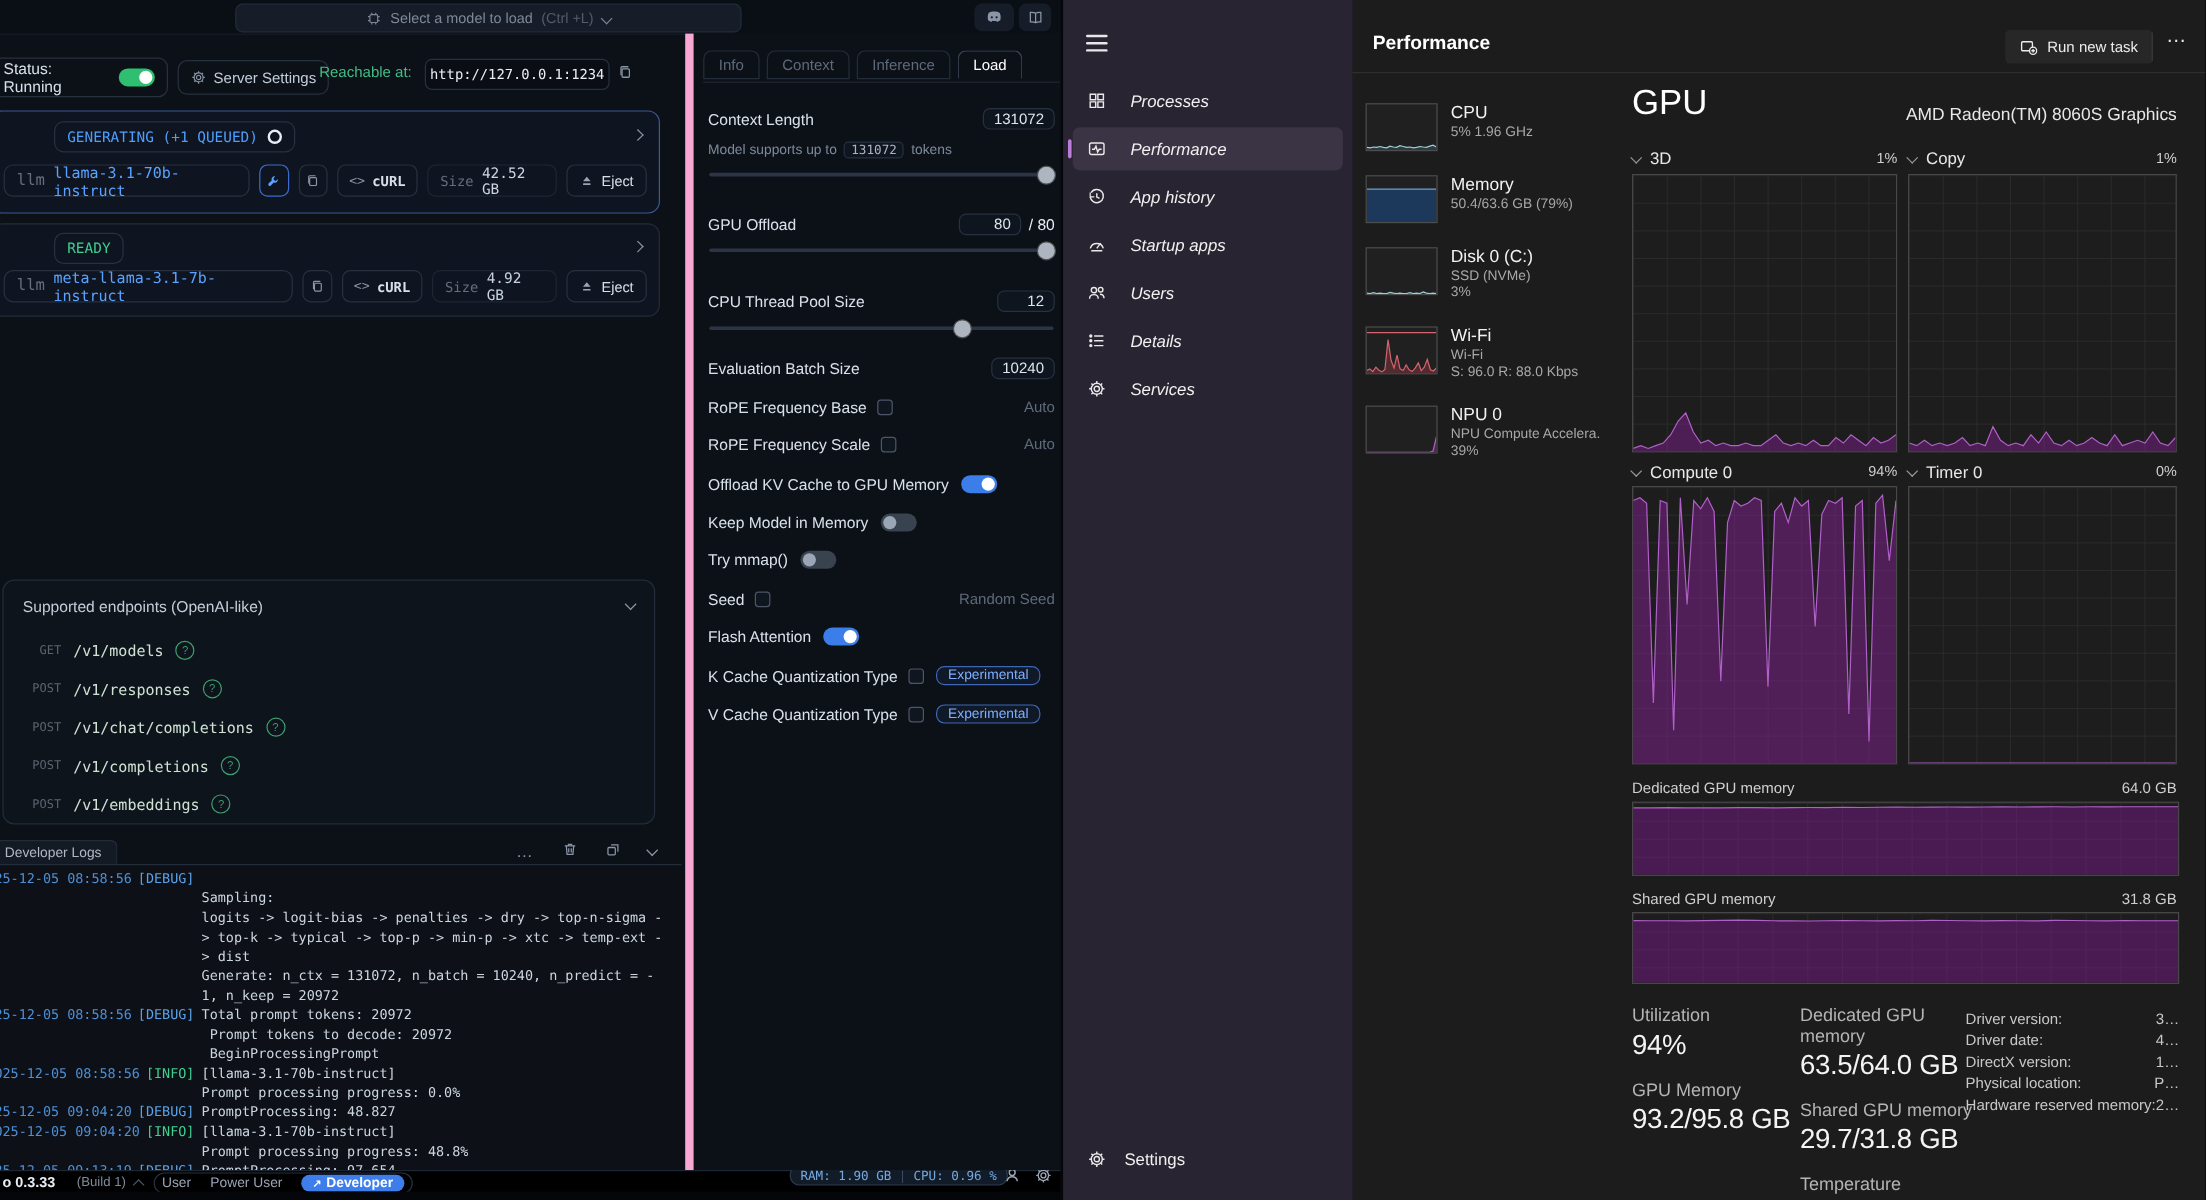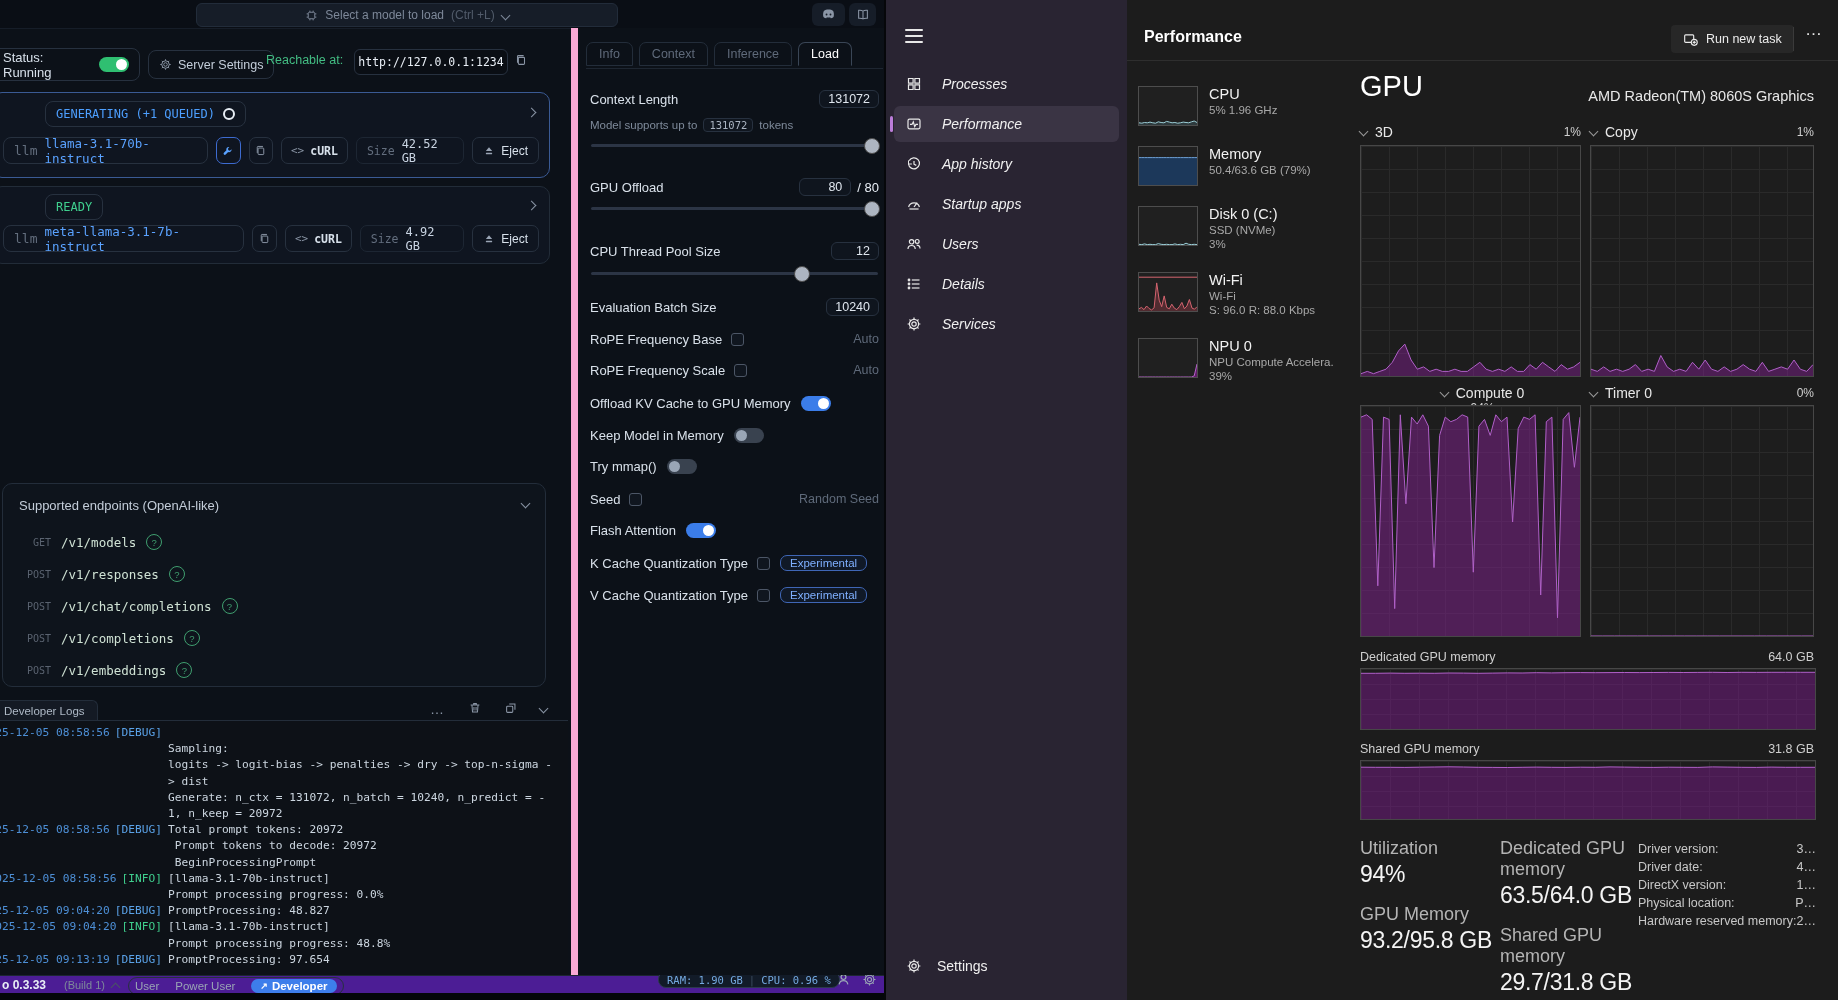--- a/index.html
+++ b/index.html
@@ -74,21 +74,21 @@
   .logicons{position:absolute;top:701px;display:flex;align-items:center;color:#8a95a5;}
   .logarea{position:absolute;left:0;top:720px;width:568px;height:255px;background:#0d1117;border-top:1px solid #232d3a;
     overflow:hidden;padding-top:4px;box-sizing:border-box;}
   .logline{display:flex;font-family:"DejaVu Sans Mono",monospace;font-size:11.2px;line-height:16.2px;white-space:pre;}
   .ltt{flex:0 0 162px;display:flex;justify-content:flex-end;gap:5px;overflow:hidden;}
   .ltime{color:#4d8fd6;}
   .ltag.d{color:#5aa2e8;}
   .ltag.i{color:#3fcf8e;}
   .lmsg{margin-left:6px;color:#ccd6e0;}
   
-  .sbar{position:absolute;left:0;top:975px;width:884px;height:18px;background:#4c1d95;border-top:1px solid #1d2633;}
+  .sbar{position:absolute;left:0;top:975px;width:884px;height:18px;background:#000000;border-top:1px solid #1d2633;}
   .ver{position:absolute;left:2px;top:2px;font-size:12px;font-weight:bold;color:#e8eef5;}
   .build{position:absolute;left:64px;top:3px;font-size:11px;color:#7e8a9a;}
   .vercar{position:absolute;left:112px;top:8px;color:#4a5562;}
   .segs{position:absolute;left:128px;top:1px;height:16px;border:1px solid #27313f;border-radius:9px;display:flex;align-items:center;gap:16px;padding:0 6px;}
   .seg{font-size:11.5px;color:#9aa5b5;}
   .seg.pill{background:#3d7eeb;color:#fff;border-radius:8px;height:14px;display:flex;align-items:center;gap:4px;padding:0 9px;font-weight:bold;}
   .rampill{position:absolute;left:658px;top:-5px;height:15px;border:1px solid #2c3a4d;background:#121b28;border-radius:8px;
     display:flex;align-items:center;gap:6px;padding:0 8px;font-family:"DejaVu Sans Mono",monospace;font-size:10.5px;color:#74a9e0;}
   .rampill .sep{color:#3c4c60;}
   .sb-ic{position:absolute;top:-4px;color:#9aa5b5;}
@@ -145,21 +145,21 @@
   .clname{display:flex;align-items:center;gap:8px;font-size:14px;color:#e8e8e8;}
   .clname .ch{color:#9a9a9a;margin-top:-2px;}
   .clpct{font-size:12px;color:#d0d0d0;}
   .bigchart{position:absolute;border:1px solid #474747;background:#1d1d1d;box-sizing:border-box;overflow:hidden;
     background-image:linear-gradient(to right,#2a2a2a 1px,transparent 1px),linear-gradient(to bottom,#2a2a2a 1px,transparent 1px);
     background-size:28px 23px;}
   .stripchart{position:absolute;left:0;right:0;border:1px solid #474747;background:#1d1d1d;box-sizing:border-box;overflow:hidden;
     background-image:linear-gradient(to right,#2a2a2a 1px,transparent 1px),linear-gradient(to bottom,#2a2a2a 1px,transparent 1px);
     background-size:29px 15px;}
   .memlbl{position:absolute;left:0;right:2px;display:flex;justify-content:space-between;font-size:12.5px;color:#cfcfcf;}
-  .stat-l{font-size:18px;color:#b4b4b4;}
+  .stat-l{font-size:15px;color:#b4b4b4;}
   .stat-v{font-size:23px;font-weight:300;color:#f4f4f4;letter-spacing:-0.3px;margin-top:2px;}
   .scol{position:absolute;top:838px;}
   .sgrp{margin-bottom:16px;}
   .details{position:absolute;left:278px;right:0;top:840px;}
   .drow{display:flex;justify-content:space-between;font-size:12.5px;color:#c8c8c8;line-height:18px;}
   svg{display:block;}
 </style>
 </head>
 <body>
 
@@ -340,20 +340,21 @@
           <path d="M6 3.5h6.5V10"></path>
         </svg>
       </span>
     <span class="logicons" style="left:540px;top:705px;">
         <span class="ch down"></span>
       </span>
     <div class="logarea" id="log-list">
         <div class="logline"><span class="ltt"><span class="ltime">025-12-05 08:58:56</span><span class="ltag d">[DEBUG]</span></span><span class="lmsg"></span></div>
         <div class="logline"><span class="ltt"><span class="ltime"></span><span class="ltag "></span></span><span class="lmsg">Sampling:</span></div>
         <div class="logline"><span class="ltt"><span class="ltime"></span><span class="ltag "></span></span><span class="lmsg">logits -&gt; logit-bias -&gt; penalties -&gt; dry -&gt; top-n-sigma -</span></div>
+        <div class="logline"><span class="ltt"><span class="ltime"></span><span class="ltag "></span></span><span class="lmsg">&gt; top-k -&gt; typical -&gt; top-p -&gt; min-p -&gt; xtc -&gt; temp-ext -</span></div>
         <div class="logline"><span class="ltt"><span class="ltime"></span><span class="ltag "></span></span><span class="lmsg">&gt; dist</span></div>
         <div class="logline"><span class="ltt"><span class="ltime"></span><span class="ltag "></span></span><span class="lmsg">Generate: n_ctx = 131072, n_batch = 10240, n_predict = -</span></div>
         <div class="logline"><span class="ltt"><span class="ltime"></span><span class="ltag "></span></span><span class="lmsg">1, n_keep = 20972</span></div>
         <div class="logline"><span class="ltt"><span class="ltime">025-12-05 08:58:56</span><span class="ltag d">[DEBUG]</span></span><span class="lmsg">Total prompt tokens: 20972</span></div>
         <div class="logline"><span class="ltt"><span class="ltime"></span><span class="ltag "></span></span><span class="lmsg"> Prompt tokens to decode: 20972</span></div>
         <div class="logline"><span class="ltt"><span class="ltime"></span><span class="ltag "></span></span><span class="lmsg"> BeginProcessingPrompt</span></div>
         <div class="logline"><span class="ltt"><span class="ltime">025-12-05 08:58:56</span><span class="ltag i">[INFO]</span></span><span class="lmsg">[llama-3.1-70b-instruct]</span></div>
         <div class="logline"><span class="ltt"><span class="ltime"></span><span class="ltag "></span></span><span class="lmsg">Prompt processing progress: 0.0%</span></div>
         <div class="logline"><span class="ltt"><span class="ltime">025-12-05 09:04:20</span><span class="ltag d">[DEBUG]</span></span><span class="lmsg">PromptProcessing: 48.827</span></div>
         <div class="logline"><span class="ltt"><span class="ltime">025-12-05 09:04:20</span><span class="ltag i">[INFO]</span></span><span class="lmsg">[llama-3.1-70b-instruct]</span></div>
@@ -691,21 +692,21 @@
               <polyline points="0.0,227.7 6.3,225.4 12.5,227.7 18.8,225.4 25.0,223.2 31.3,216.3 37.5,204.9 43.8,198.1 50.1,214.0 56.3,223.2 62.6,220.9 68.8,225.4 75.1,223.2 81.3,225.4 87.6,225.4 93.9,223.2 100.1,225.4 106.4,225.4 112.6,220.9 118.9,216.3 125.1,223.2 131.4,225.4 137.7,223.2 143.9,225.4 150.2,220.9 156.4,225.4 162.7,225.4 168.9,218.6 175.2,223.2 181.5,216.3 187.7,220.9 194.0,225.4 200.2,218.6 206.5,223.2 212.7,220.9 219.0,216.3" fill="none" stroke="#b060c8" stroke-width="1"></polyline>
             </svg>
           </div>
         <div class="bigchart" style="left:230px;top:145px;width:224px;height:232px;">
             <svg width="222" height="230" style="position:absolute;left:0;top:0;">
               <polygon points="0,230 0.0,223.2 6.3,225.4 12.7,220.9 19.0,225.4 25.4,223.2 31.7,225.4 38.1,223.2 44.4,218.6 50.7,225.4 57.1,223.2 63.4,225.4 69.8,209.5 76.1,220.9 82.5,225.4 88.8,223.2 95.1,225.4 101.5,216.3 107.8,223.2 114.2,214.0 120.5,223.2 126.9,225.4 133.2,220.9 139.5,225.4 145.9,223.2 152.2,218.6 158.6,223.2 164.9,225.4 171.3,216.3 177.6,225.4 183.9,223.2 190.3,220.9 196.6,223.2 203.0,214.0 209.3,223.2 215.7,225.4 222.0,218.6 222,230" fill="rgba(136,33,150,0.45)" stroke="none"></polygon>
               <polyline points="0.0,223.2 6.3,225.4 12.7,220.9 19.0,225.4 25.4,223.2 31.7,225.4 38.1,223.2 44.4,218.6 50.7,225.4 57.1,223.2 63.4,225.4 69.8,209.5 76.1,220.9 82.5,225.4 88.8,223.2 95.1,225.4 101.5,216.3 107.8,223.2 114.2,214.0 120.5,223.2 126.9,225.4 133.2,220.9 139.5,225.4 145.9,223.2 152.2,218.6 158.6,223.2 164.9,225.4 171.3,216.3 177.6,225.4 183.9,223.2 190.3,220.9 196.6,223.2 203.0,214.0 209.3,223.2 215.7,225.4 222.0,218.6" fill="none" stroke="#b060c8" stroke-width="1"></polyline>
             </svg>
           </div>
 
-        <div class="clrow" style="left:12px;top:385px;width:221px;flex-direction:column;">
+        <div class="clrow" style="left:0;top:385px;width:221px;">
           <span class="clname">
               <span class="ch down"></span>
               <span>Compute 0</span>
             </span>
           <span class="clpct">94%</span>
         </div>
         <div class="clrow" style="left:230px;top:385px;width:224px;">
           <span class="clname">
               <span class="ch down"></span>
               <span>Timer 0</span>

